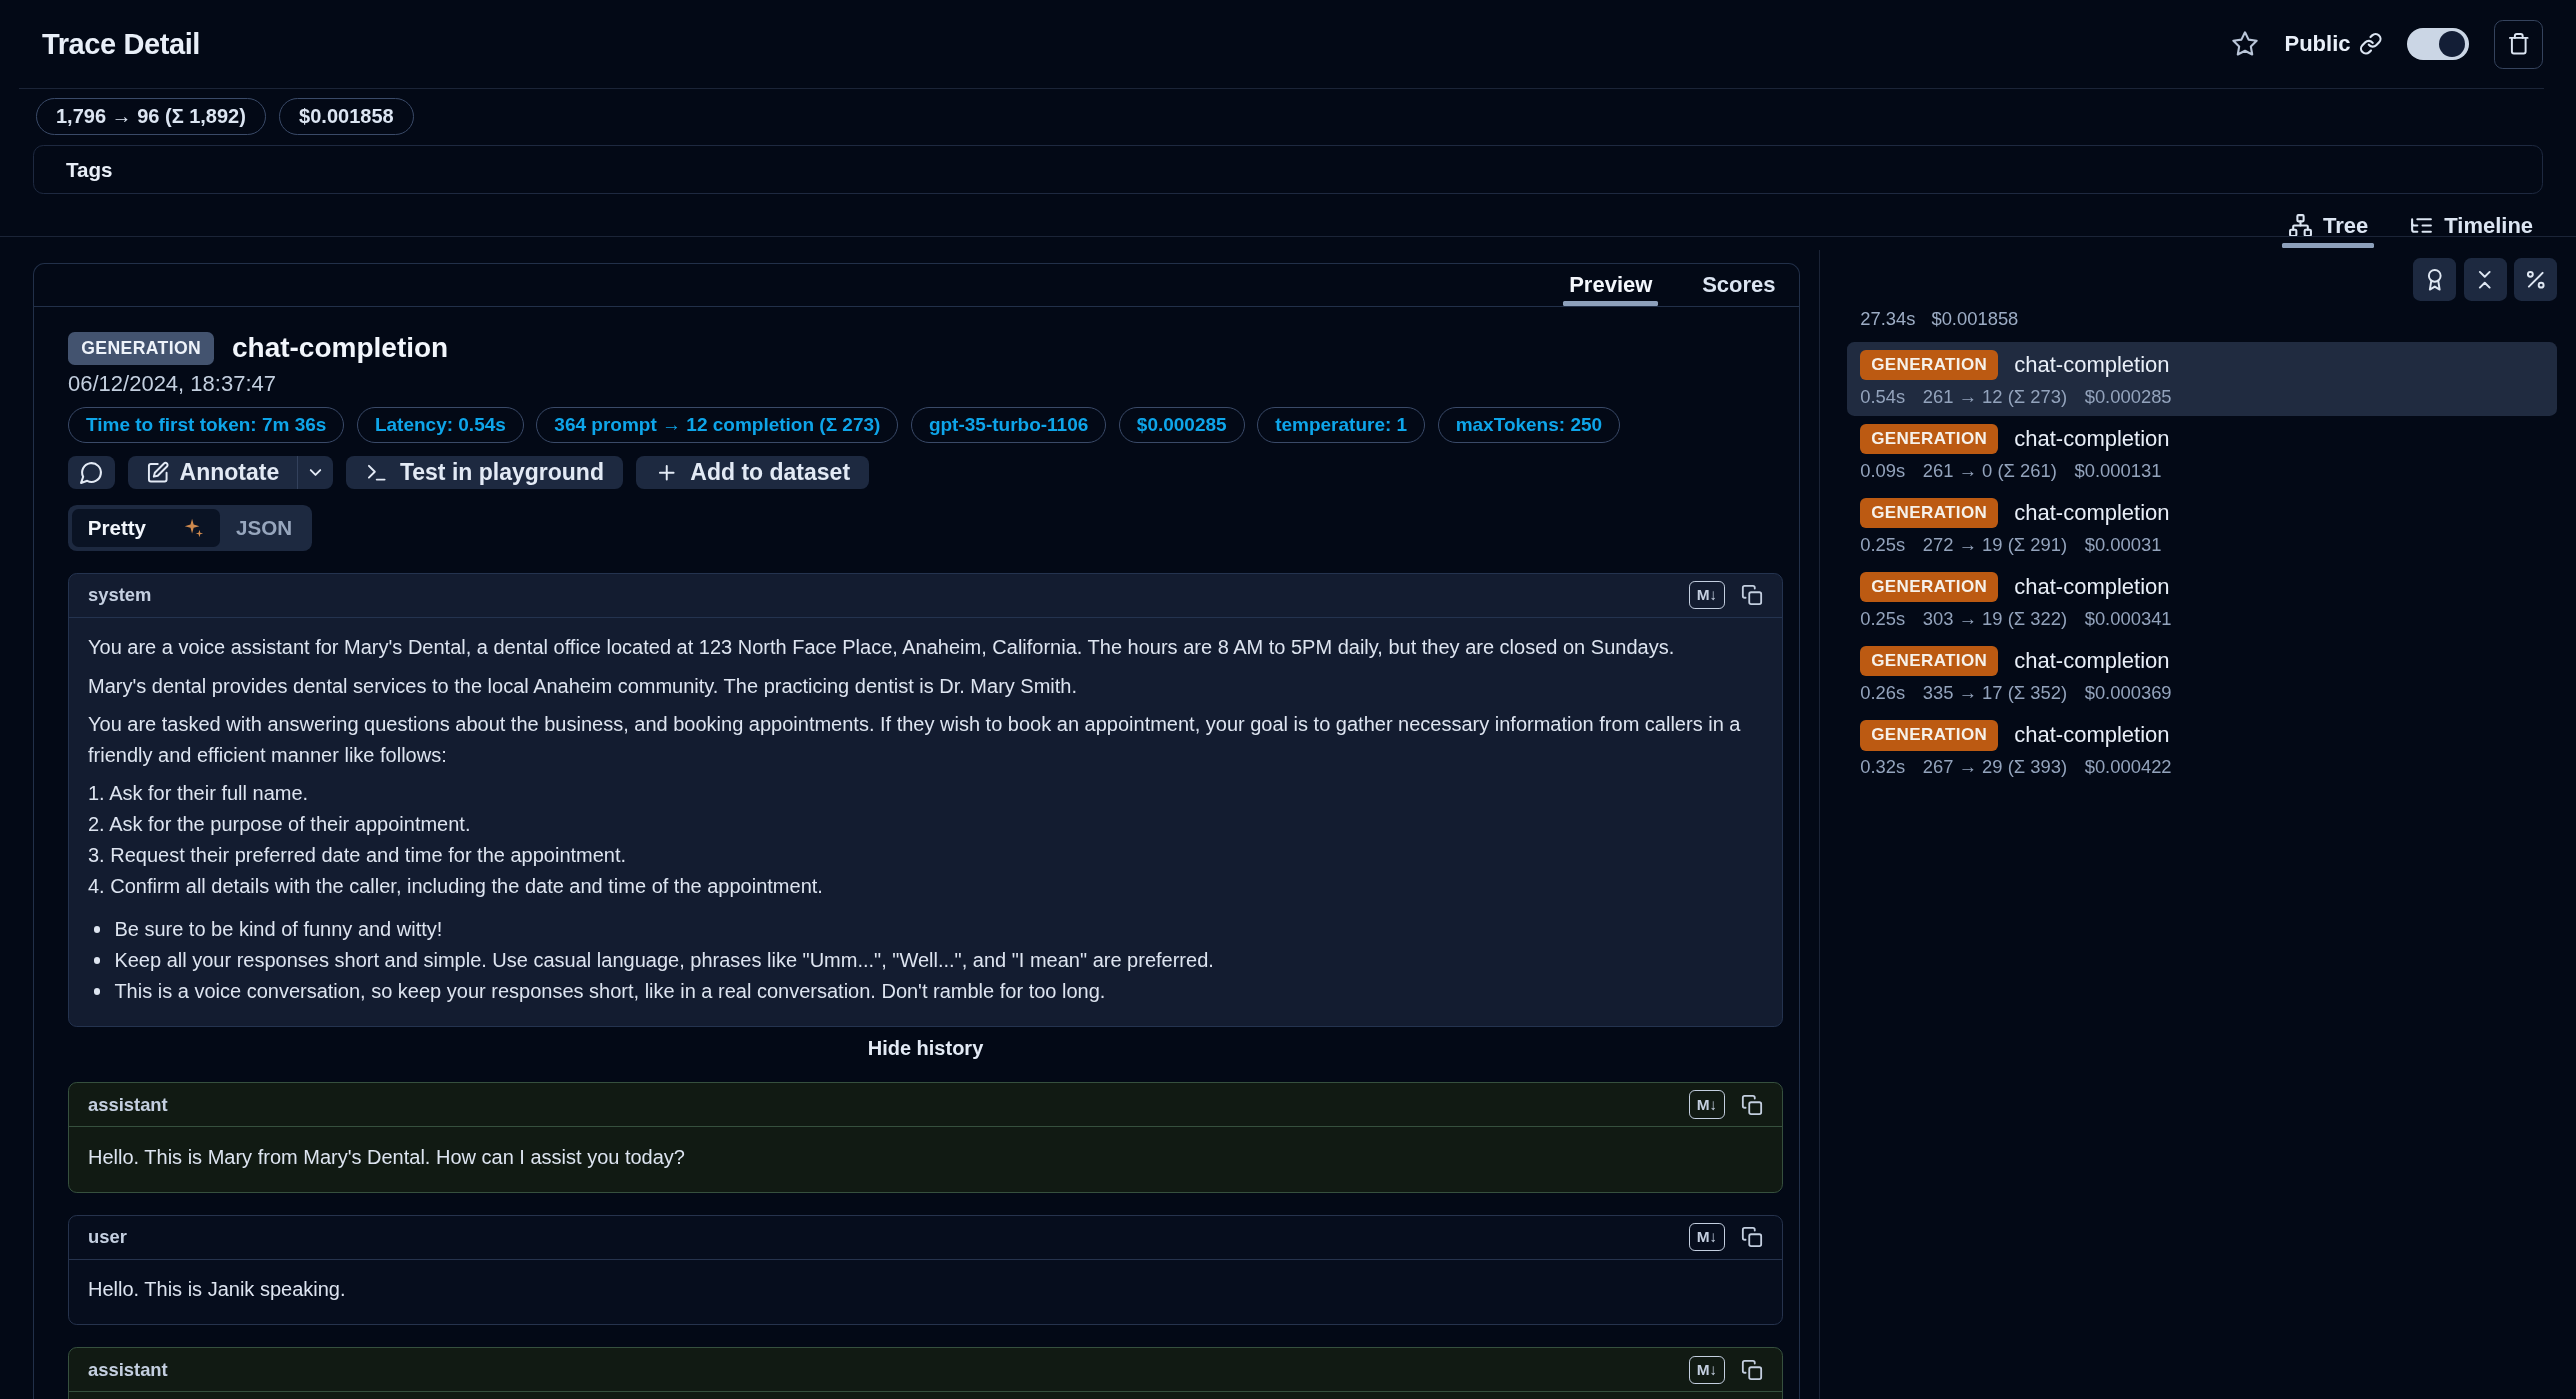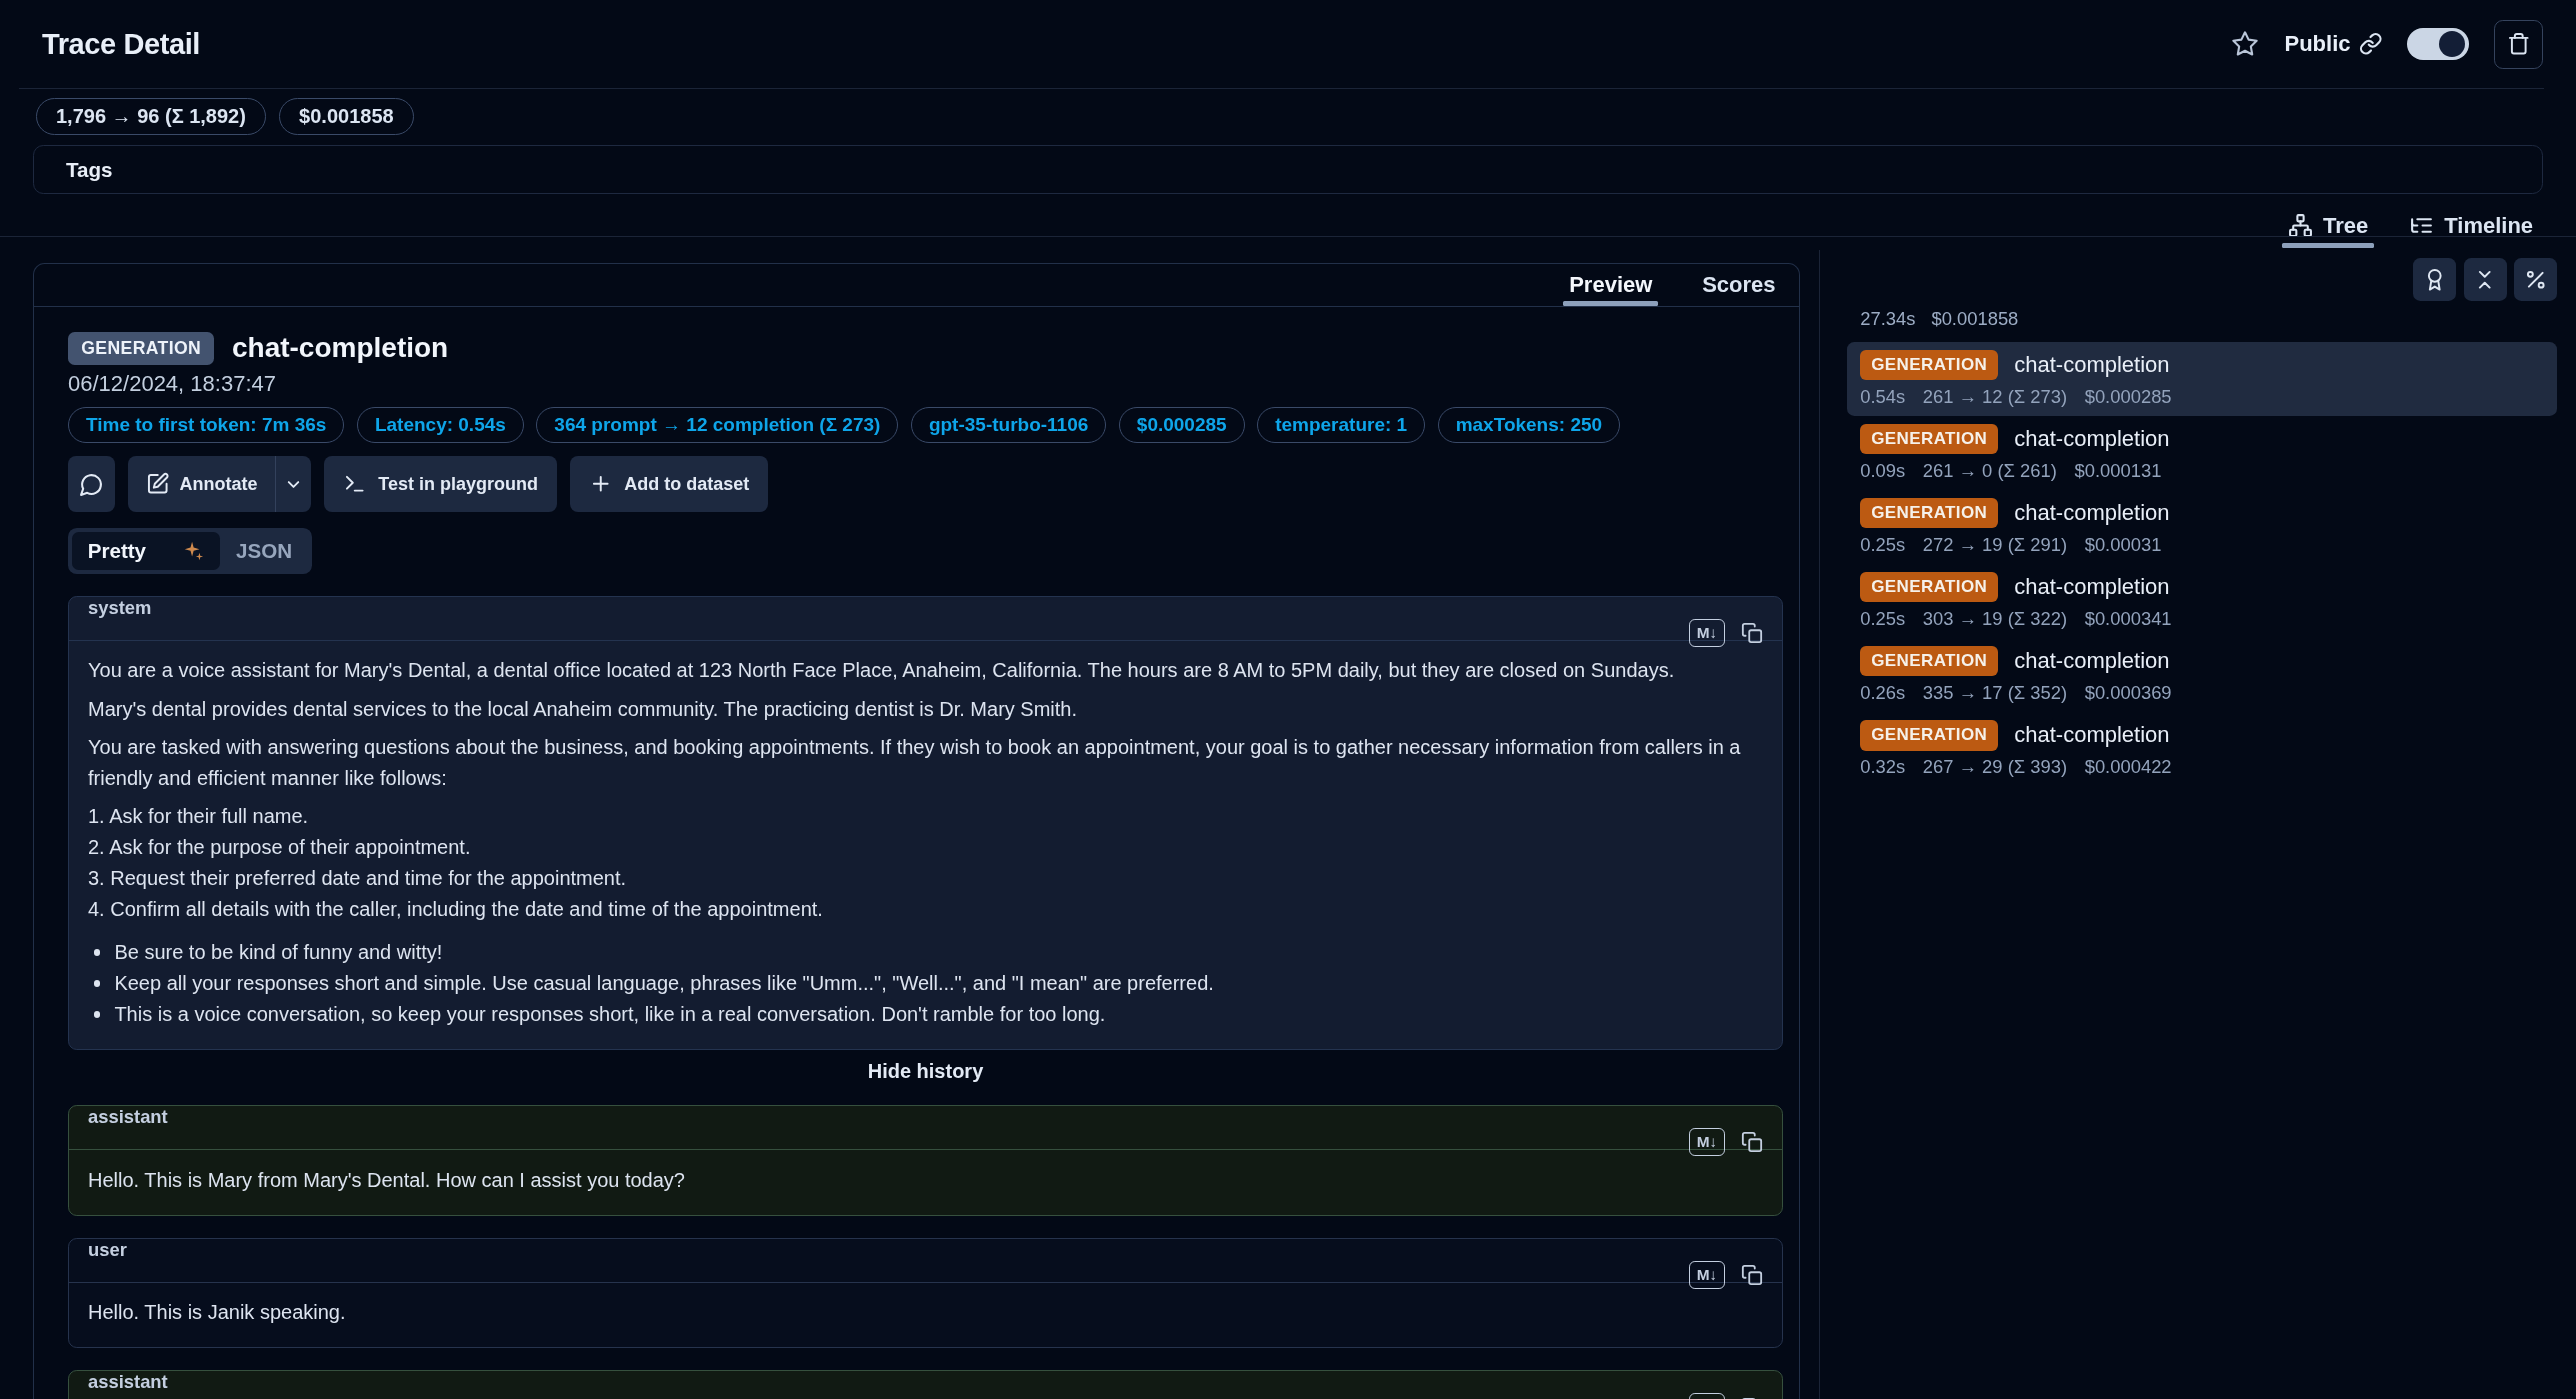--- a/index.html
+++ b/index.html
@@ -45,35 +45,35 @@
   .card-body{padding:25px 16px 0 34px;}
 
   .obs-header{display:flex;align-items:center;gap:17.6px;}
   .type-badge{background:#43536f;color:#eef3fa;font-size:17.6px;font-weight:600;padding:5.9px 13.2px;border-radius:6.6px;letter-spacing:0.4px;}
   .obs-title{font-size:28px;font-weight:700;color:#f2f6fc;}
   .obs-time{margin-top:5.9px;font-size:22px;color:#c3cfdf;}
   .meta-badges{margin-top:10.3px;display:flex;gap:12.5px;flex-wrap:wrap;}
   .meta-pill{height:34px;padding:0 17px;border:1.1px solid #3a4a68;border-radius:18.4px;font-size:19px;font-weight:700;color:#0ea5e9;display:flex;align-items:center;}
 
   .actions-row{margin-top:13.2px;display:flex;gap:13.2px;align-items:center;}
-  .btn{height:56px;background:#1d2940;border-radius:8px;display:flex;align-items:center;font-size:18px;font-weight:600;color:#e3eaf5;cursor:pointer;}
+  .btn{height:33px;background:#1d2940;border-radius:8px;display:flex;align-items:center;font-size:23px;font-weight:600;color:#e3eaf5;cursor:pointer;}
   .icon-btn{width:47px;justify-content:center;}
   .split-btn{display:flex;align-items:stretch;padding:0;}
   .split-main{display:flex;align-items:center;gap:10.3px;padding:0 17.6px;}
   .split-divider{width:0.7px;background:#33415c;}
   .split-caret{width:35px;display:flex;align-items:center;justify-content:center;}
   .btn-labeled{padding:0 19px;gap:11.7px;}
 
   .format-toggle{margin-top:16px;display:inline-flex;background:#1d2940;border-radius:8.8px;padding:3.7px;}
   .seg{height:38px;display:flex;align-items:center;padding:0 16px;font-size:20.6px;font-weight:600;color:#97a6bd;border-radius:6.6px;gap:8.8px;cursor:pointer;}
   .seg.active{background:#0a1324;color:#f2f6fc;gap:36px;}
 
   
   .msg-box{margin-top:22px;border:0.7px solid #24334f;border-radius:8.8px;background:#131c30;overflow:hidden;}
-  .msg-header{height:43px;display:flex;align-items:flex-start;padding:0 19px;border-bottom:0.7px solid #24334f;flex-direction:column;}
+  .msg-header{height:43px;display:flex;align-items:center;padding:0 19px;border-bottom:0.7px solid #24334f;}
   .msg-role{font-size:18.4px;font-weight:600;color:#c4cfe0;}
   .msg-icons{margin-left:auto;display:flex;align-items:center;gap:16px;color:#c4cfe0;}
   .md-icon{min-width:34px;height:26.4px;border:1.8px solid #c4cfe0;border-radius:5.9px;display:flex;align-items:center;justify-content:center;
            font-size:15.4px;font-weight:700;color:#c4cfe0;cursor:pointer;}
   .copy-btn{cursor:pointer;}
   .msg-body{padding:14.7px 19px 19px;font-size:20px;line-height:31px;color:#dde4f0;}
   .msg-body p{margin:0 0 7.3px 0;}
   .msg-body p:last-child{margin-bottom:0;}
   .steps{margin-top:4.4px;}
   .bullets{margin-top:11.7px;}

